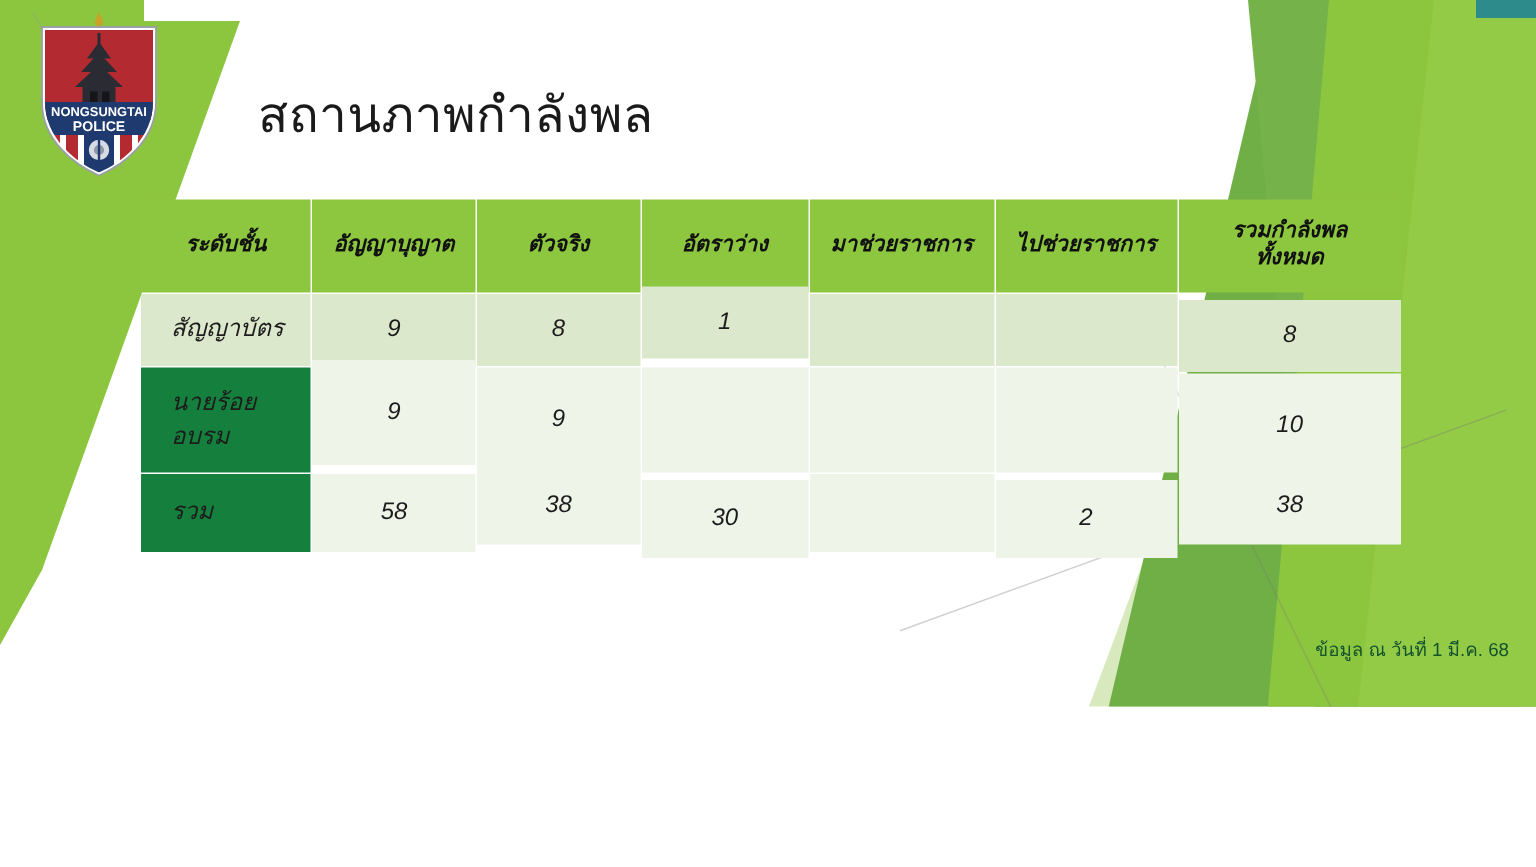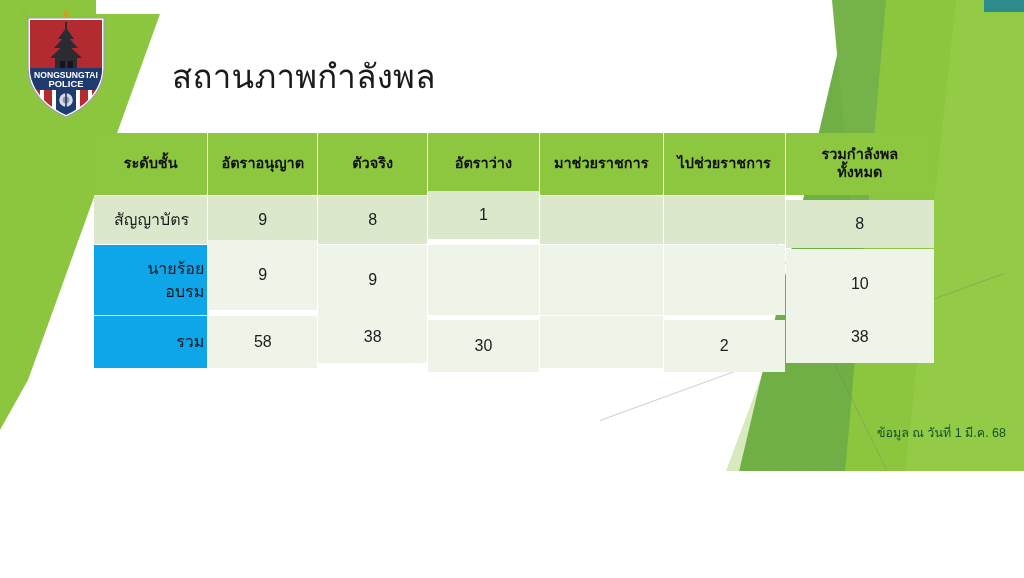--- a/index.html
+++ b/index.html
@@ -93,20 +93,21 @@
     font-size:33px; font-weight:400;
     color:#1a1a1a; letter-spacing:.3px;
     z-index:30; white-space:nowrap;
   }
 
   
   .tbl-wrap {
     position:absolute; left:93px; top:132px;
     width:842px;
     z-index:30;
+    font-style:italic;
   }
   table.staff {
     width:100%;
     border-collapse:separate;
     border-spacing:1px;
     background:transparent;
   }
   table.staff th {
     background:#8DC63F;
     color:#111;
@@ -131,21 +132,21 @@
 
   
   table.staff td.lbl {
     text-align:left;
     padding-left:20px;
     font-size:16px;
     font-weight:400;
     line-height:1.45;
   }
   tr.row-dark td.lbl { background:#DCE8CC; }
-  tr.row-light td.lbl { background:#0ea5e9;text-align:right; }
+  tr.row-light td.lbl { background:#15803d; }
 
   
   col.c0 { width:114px; }
   col.c1 { width:110px; }
   col.c2 { width:110px; }
   col.c3 { width:112px; }
   col.c4 { width:124px; }
   col.c5 { width:122px; }
   col.c6 { width:150px; }
 
@@ -235,21 +236,21 @@
           <col class="c1">
           <col class="c2">
           <col class="c3">
         <col class="c4">
           <col class="c5">
           <col class="c6">
       </colgroup>
       <thead>
         <tr>
           <th>ระดับชั้น</th>
-          <th>อัตราอนุญาต</th>
+          <th>อัญญาบุญาต</th>
           <th>ตัวจริง</th>
           <th>อัตราว่าง</th>
           <th>มาช่วยราชการ</th>
           <th>ไปช่วยราชการ</th>
           <th>
             <span>รวมกำลังพล</span><br>
             <span>ทั้งหมด</span>
           </th>
         </tr>
       </thead>

